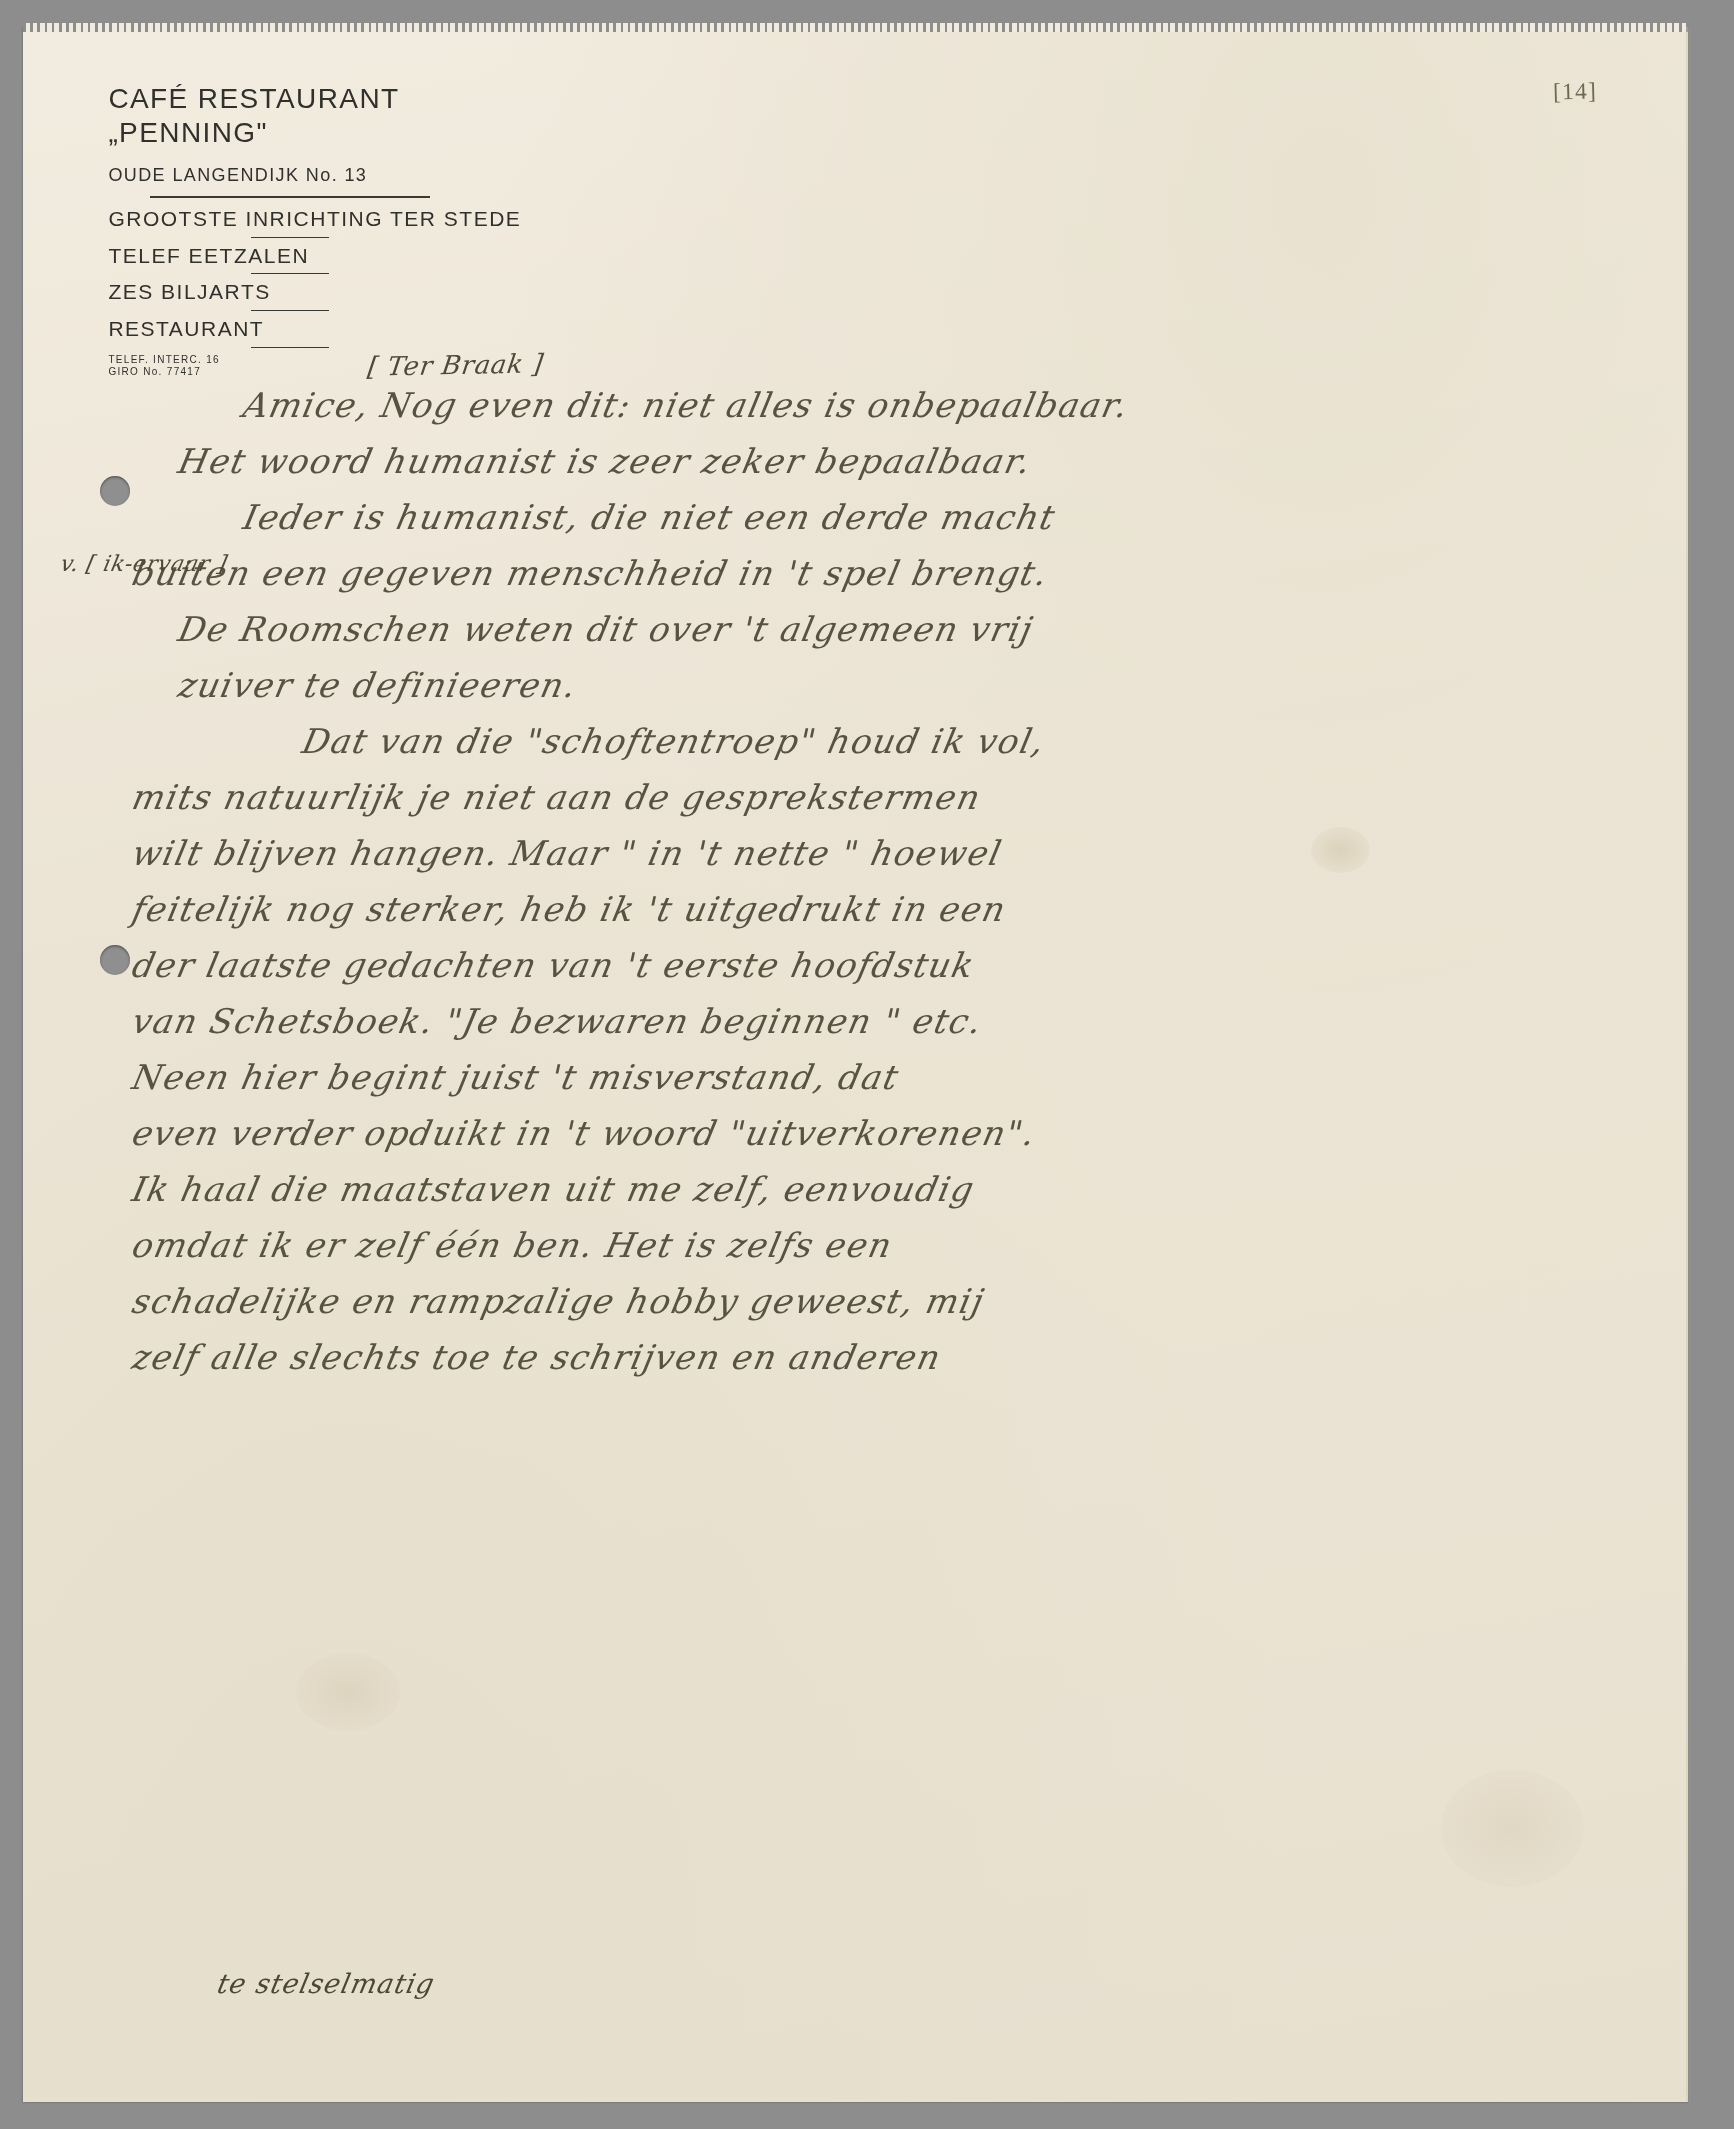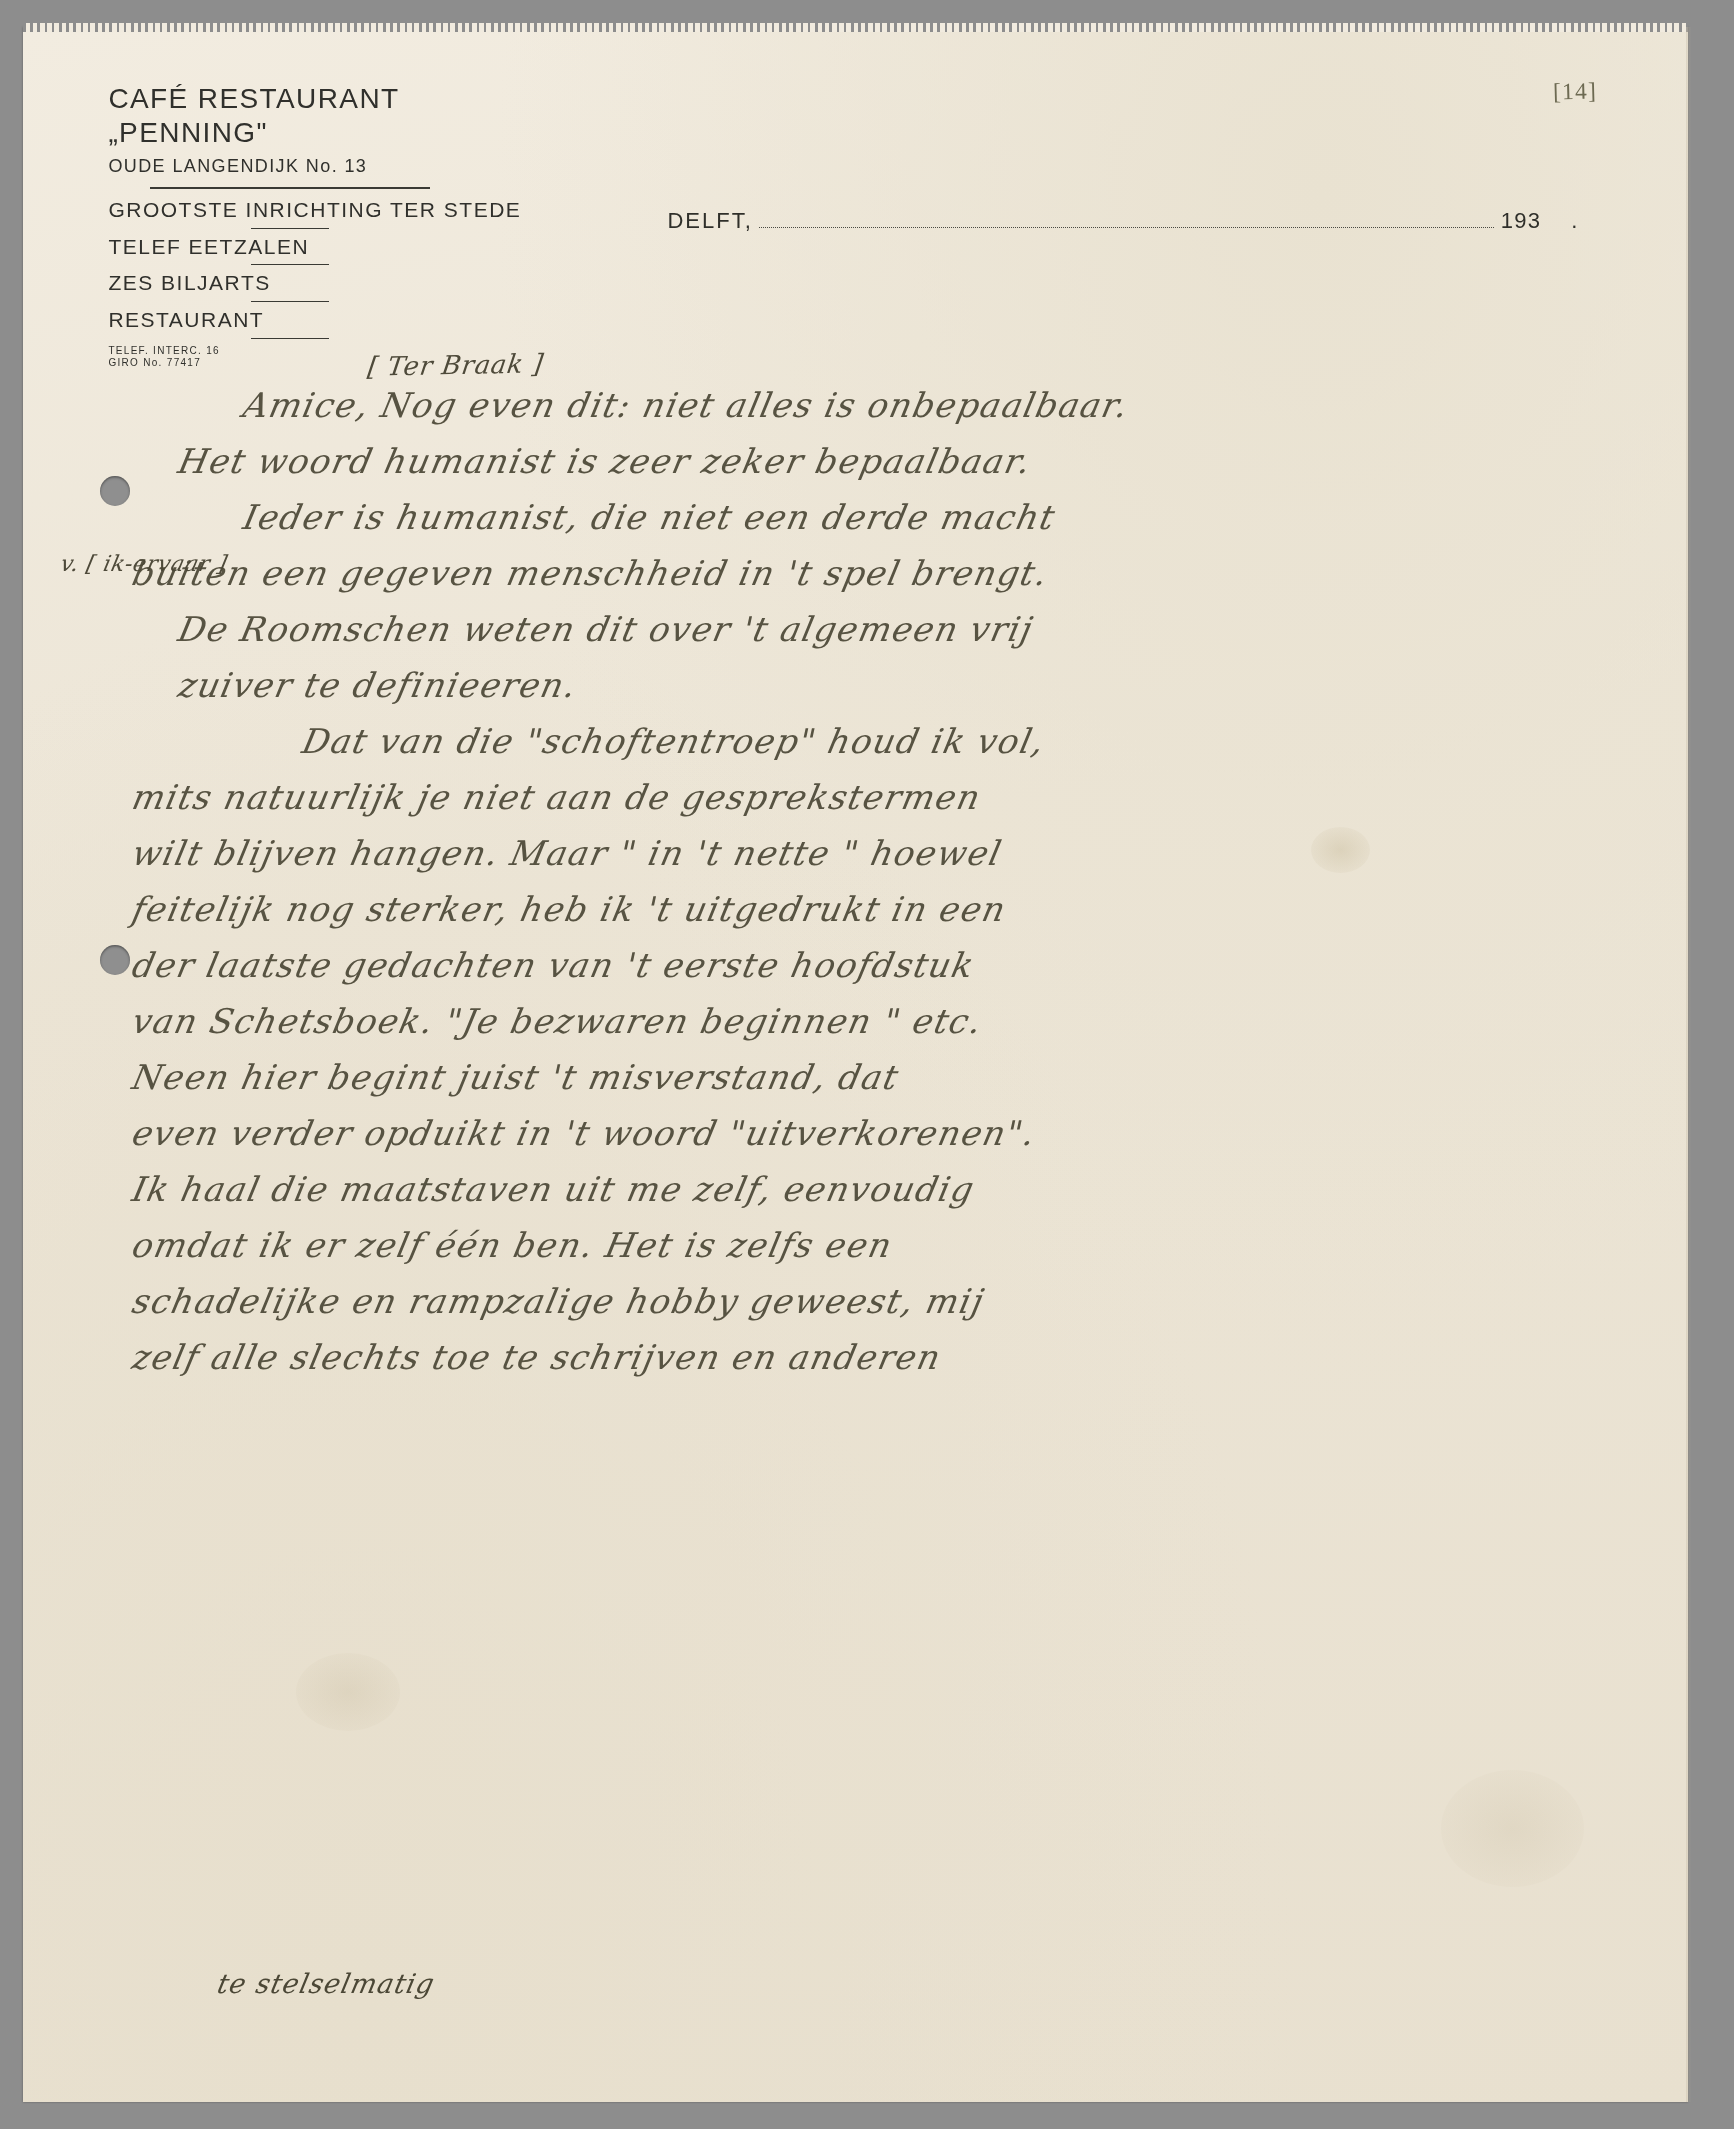--- a/index.html
+++ b/index.html
@@ -84,21 +84,21 @@
     white-space: nowrap;
   }
   #letterhead .lh-quoted {
     font-size: 28px;
     letter-spacing: 1.4px;
     line-height: 1.25;
   }
   #letterhead .lh-address {
     font-size: 18px;
     letter-spacing: 1.4px;
-    margin-top: 6px;
+    margin-top: 15px;
   }
   #letterhead .lh-rule {
     width: 280px;
     height: 1.3px;
     background: #3a3a34;
     margin: 10.4px auto 9px auto;
   }
   #letterhead .lh-line {
     font-size: 21px;
     letter-spacing: 1.5px;
@@ -266,26 +266,20 @@
       <div class="lh-line">TELEF EETZALEN</div>
       <div class="lh-sep"></div>
       <div class="lh-line">ZES BILJARTS</div>
       <div class="lh-sep"></div>
       <div class="lh-line">RESTAURANT</div>
       <div class="lh-sep"></div>
       <div class="lh-line lh-small">TELEF. INTERC. 16</div>
       <div class="lh-line lh-small">GIRO No. 77417</div>
     </div>
 
-    <div id="dateline">
-      <span class="dl-city">DELFT,</span>
-      <span class="dl-dots"></span>
-      <span class="dl-year">193</span>
-      <span class="dl-period">.</span>
-    </div>
 
     <div class="punch-hole" id="punch-hole-top"></div>
     <div class="punch-hole" id="punch-hole-bottom"></div>
 
     <div id="addressee-note" class="hand">[ Ter Braak ]</div>
 
     <div id="margin-note">v. [ ik-ervaar ]</div>
 
     <div id="letter-body">
       <div class="hw-line indent-1">Amice, Nog even dit: niet alles is onbepaalbaar.</div>

